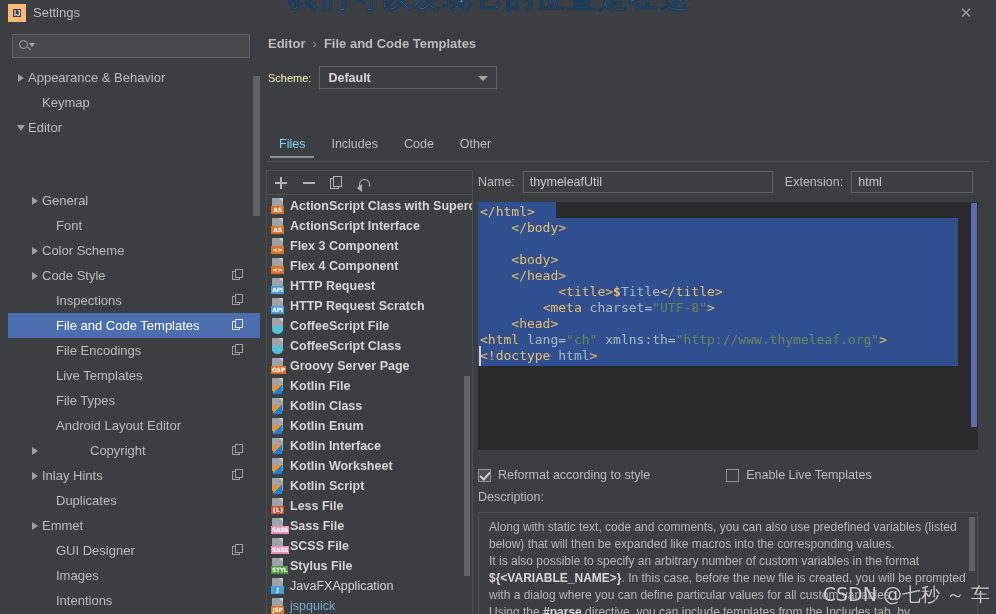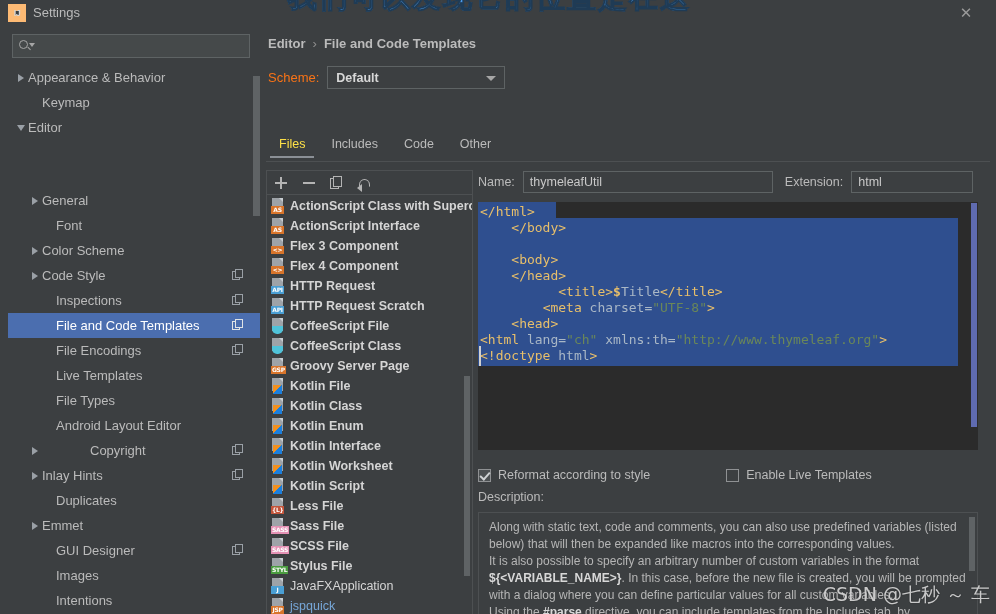--- a/index.html
+++ b/index.html
@@ -35,21 +35,21 @@
     background: #3c3f41;
   }
 
   
   .titlebar {
     position: absolute; left: 0; top: 0; width: 996px; height: 28px;
     background: #3c3f41;
   }
   .title-icon {
     position: absolute; left: 8px; top: 4px; width: 18px; height: 18px;
-    background: #3c3f41; border: 7px solid #fdba74;
+    background: #3c3f41; border: 5px solid #fdba74;
     display: flex; align-items: center; justify-content: center;
   }
   .title-icon span {
     color: #d6d6d6; font-size: 9px; font-weight: bold;
     font-family: "Liberation Sans", sans-serif; letter-spacing: -0.5px;
   }
   .title-text {
     position: absolute; left: 33px; top: 5px;
     color: #bbbbbb; font-size: 13px;
   }
@@ -157,21 +157,21 @@
     position: absolute; left: 8px; top: 8px;
     color: #bbbbbb; font-size: 13px; font-weight: bold;
     display: flex; align-items: center; gap: 7px;
   }
   .breadcrumb .sep { color: #8d8d8d; font-weight: normal; }
 
   .scheme-row {
     position: absolute; left: 8px; top: 38px;
     display: flex; align-items: center; gap: 8px;
   }
-  .scheme-row .lab { color: #f97316; font-size: 13px; }
+  .scheme-row .lab { color: #fef9c3; font-size: 11px; }
   .scheme-sel {
     width: 178px; height: 23px; background: #3c3f41;
     border: 1px solid #5e6364; position: relative;
     display: flex; align-items: center; padding-left: 8px;
   }
   .scheme-sel .val { color: #d8d8d8; font-size: 12.5px; font-weight: bold; }
   .scheme-sel .chev {
     position: absolute; right: 8px; top: 9px; width: 0; height: 0;
     border-left: 5px solid transparent; border-right: 5px solid transparent;
     border-top: 5px solid #a6a6a6;
@@ -179,21 +179,21 @@
 
   .tabs {
     position: absolute; left: 6px; top: 108px; width: 724px; height: 26px;
     border-bottom: 1px solid #4d5052;
     display: flex; align-items: flex-start; gap: 0;
   }
   .tab {
     padding: 1px 13px 7px 13px; color: #bbbbbb; font-size: 12.5px;
     cursor: default; position: relative;
   }
-  .tab.active { color: #fde047; text-align: center; }
+  .tab.active { color: #7dd3fc; text-align: center; }
   .tab.active::after {
     content: ""; position: absolute; left: 4px; right: 4px; bottom: 0;
     height: 2px; background: #8b9096;
   }
 
   
   .tplpanel {
     position: absolute; left: 6px; top: 142px; width: 207px; height: 472px;
     background: #3c3f41; border: 1px solid #4d5052;
   }

